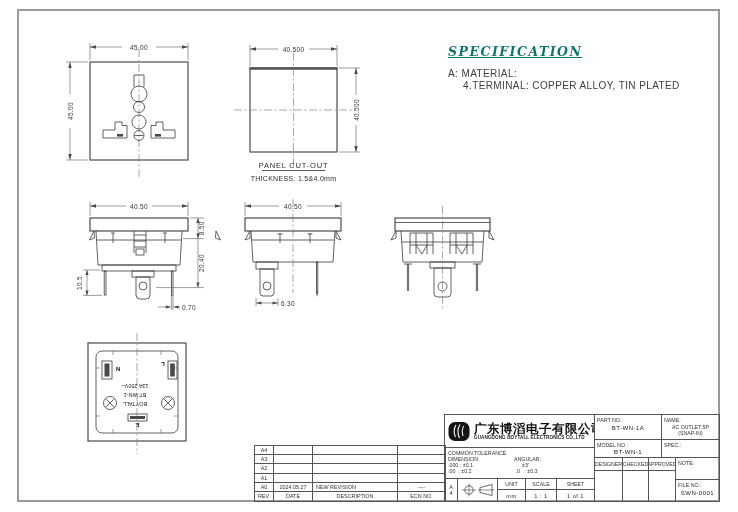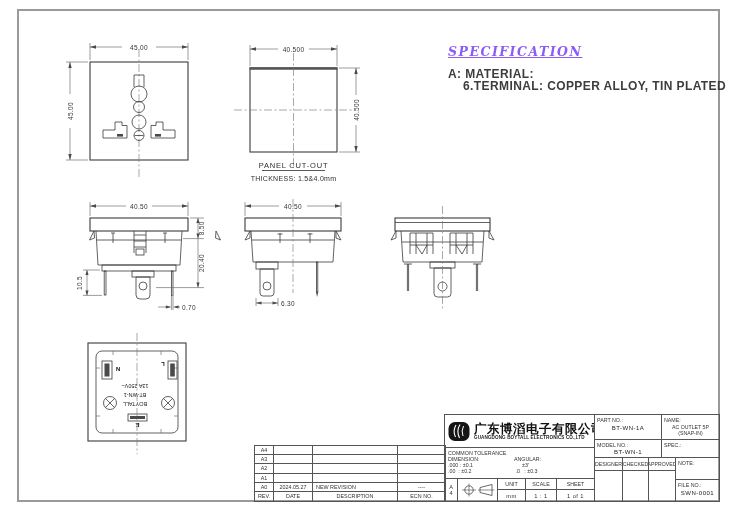--- a/index.html
+++ b/index.html
@@ -18,22 +18,22 @@
   .cl{fill:none;stroke:#7a7a7a;stroke-width:0.65;stroke-dasharray:8 2.5 2 2.5;}
   text.dt{font:6.5px "Liberation Sans",sans-serif;fill:#333;letter-spacing:0.3px;}
   text.vlbl{font:7.5px "Liberation Sans",sans-serif;fill:#2e2e2e;letter-spacing:0.8px;}
   text.vlbl2{font:7px "Liberation Sans",sans-serif;fill:#2e2e2e;letter-spacing:0.3px;}
   text.mk{font:5.5px "Liberation Sans",sans-serif;fill:#222;}
   text.mkb{font:bold 6px "Liberation Sans",sans-serif;fill:#111;}
 
   
   #spec{left:448px;top:16px;width:285px;}
   .spec-title{display:inline-block;font:italic bold 12.5px "DejaVu Serif",serif;
-              letter-spacing:1.5px;color:#8b5cf6;text-decoration:underline;margin-bottom:9px;margin-top:28px;}
-  .spec-head,.spec-item{font-size:12px;letter-spacing:0.4px;line-height:12.2px;color:#3d3d3d;white-space:pre;font-weight:bold;}
+              letter-spacing:1.5px;color:#0f766e;text-decoration:underline;margin-bottom:9px;margin-top:28px;}
+  .spec-head,.spec-item{font-size:10px;letter-spacing:0.4px;line-height:12.2px;color:#3d3d3d;white-space:pre;}
   .spec-item{margin-left:15px;}
   .sec-b{margin-top:7px;}
 
   
   #rev-table{left:254px;top:445px;width:190px;height:55px;border:1px solid #555;
              display:grid;grid-template-columns:19px 39px 85px auto;grid-template-rows:repeat(6,1fr);}
   .rc{border-right:1px solid #555;border-bottom:1px solid #555;display:flex;align-items:center;
       justify-content:center;font-size:5.4px;color:#333;overflow:hidden;}
   .rc.last-col{border-right:none;}
   .rc.last-row{border-bottom:none;}
@@ -241,21 +241,21 @@
       <rect class="ar" x="57" y="88" width="15" height="3"></rect>
       <text class="mkb" x="64.5" y="99.6" text-anchor="middle" transform="rotate(180 64.5 97.4)">E</text>
     </g>
     <line class="cl" x1="64" y1="5" x2="64" y2="126"></line>
   </svg>
 
   <div class="abs" id="spec">
     <div class="spec-title">SPECIFICATION</div>
     <div class="spec-sec">
       <div class="spec-head"><span>A:</span> <span>MATERIAL:</span></div>
-      <div class="spec-item">6.TERMINAL: COPPER ALLOY, TIN PLATED</div>
+      <div class="spec-item">4.TERMINAL: COPPER ALLOY, TIN PLATED</div>
     </div>
   </div>
 
   <div class="abs" id="rev-table">
     <div class="rc">A4</div>
     <div class="rc"></div>
     <div class="rc desc"></div>
     <div class="rc last-col"></div>
     <div class="rc">A3</div>
     <div class="rc"></div>

